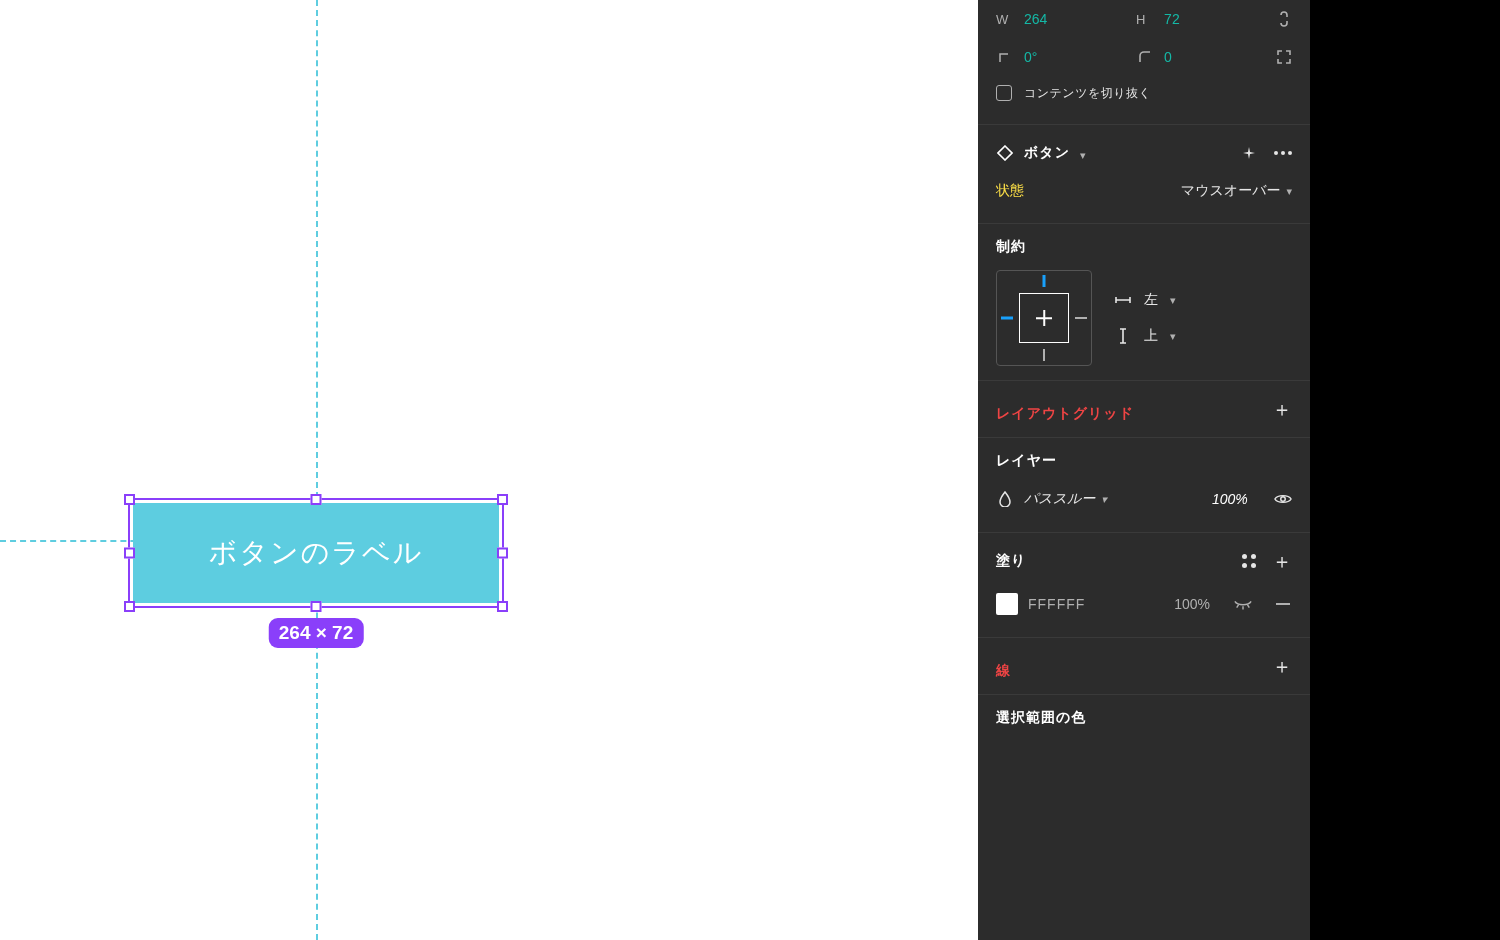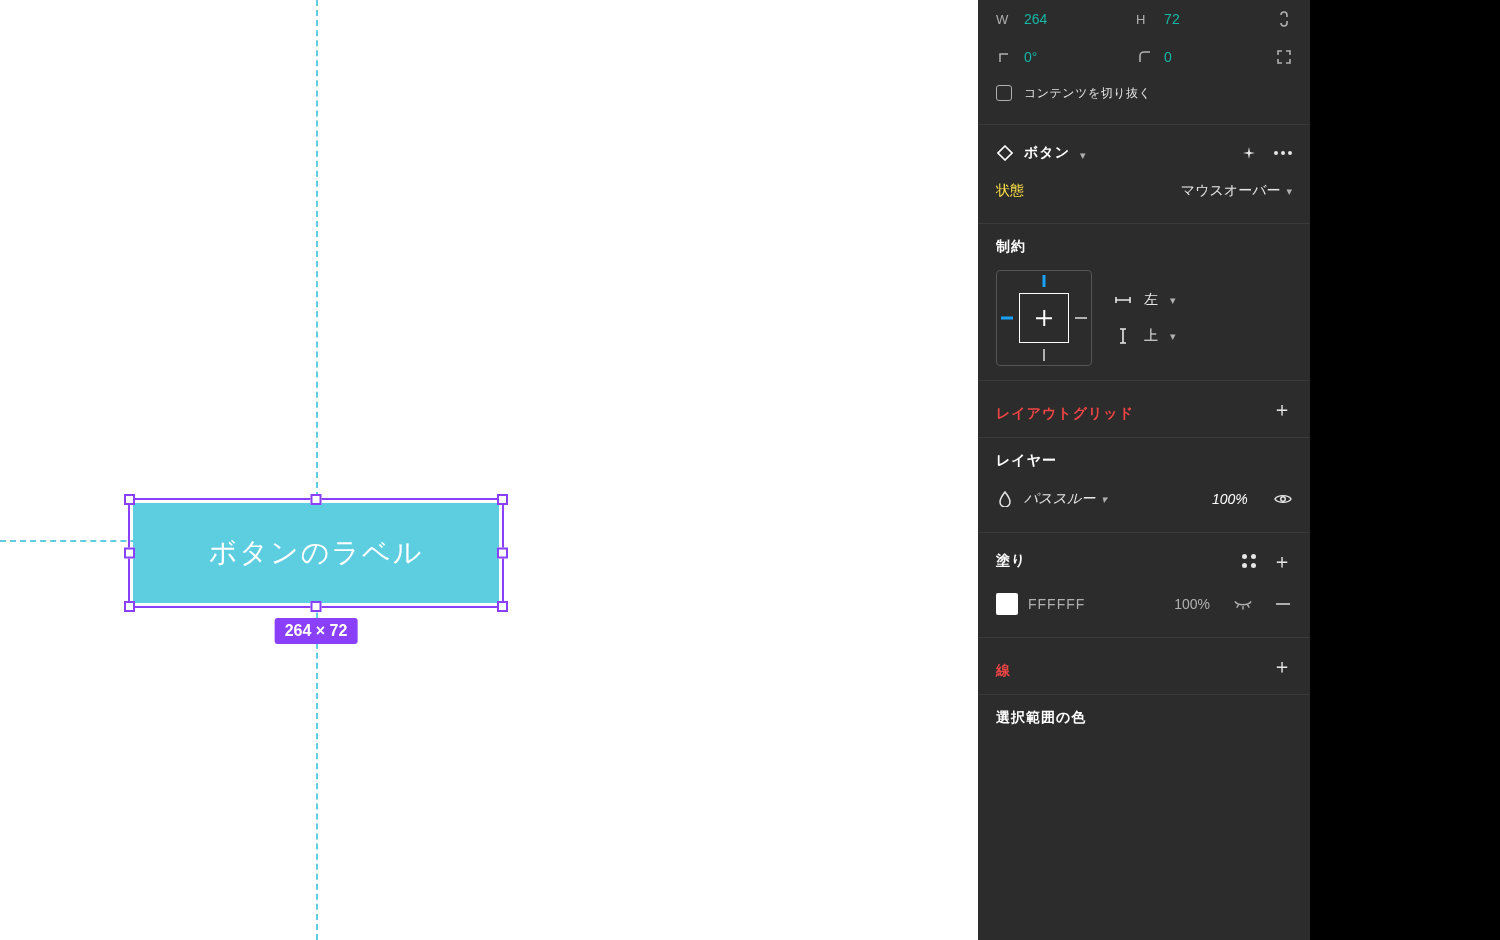--- a/index.html
+++ b/index.html
@@ -37,24 +37,24 @@
   .h-ml { top: 50%; left: -6px; transform: translateY(-50%); }
   .h-mr { top: 50%; right: -6px; transform: translateY(-50%); }
   .h-bl { bottom: -6px; left: -6px; }
   .h-bm { bottom: -6px; left: 50%; transform: translateX(-50%); }
   .h-br { bottom: -6px; right: -6px; }
 
   .dim-badge {
     position: absolute;
     background: #8A3FFA;
     color: #fff;
-    font-size: 16px;
+    font-size: 19px;
     font-weight: 600;
     padding: 4px 10px;
-    border-radius: 3px;
+    border-radius: 9px;
     left: 50%; transform: translateX(-50%);
     top: calc(100% + 12px);
     white-space: nowrap;
   }
 
   
   .panel {
     width: 332px;
     flex: 0 0 332px;
     background: #2C2C2C;

